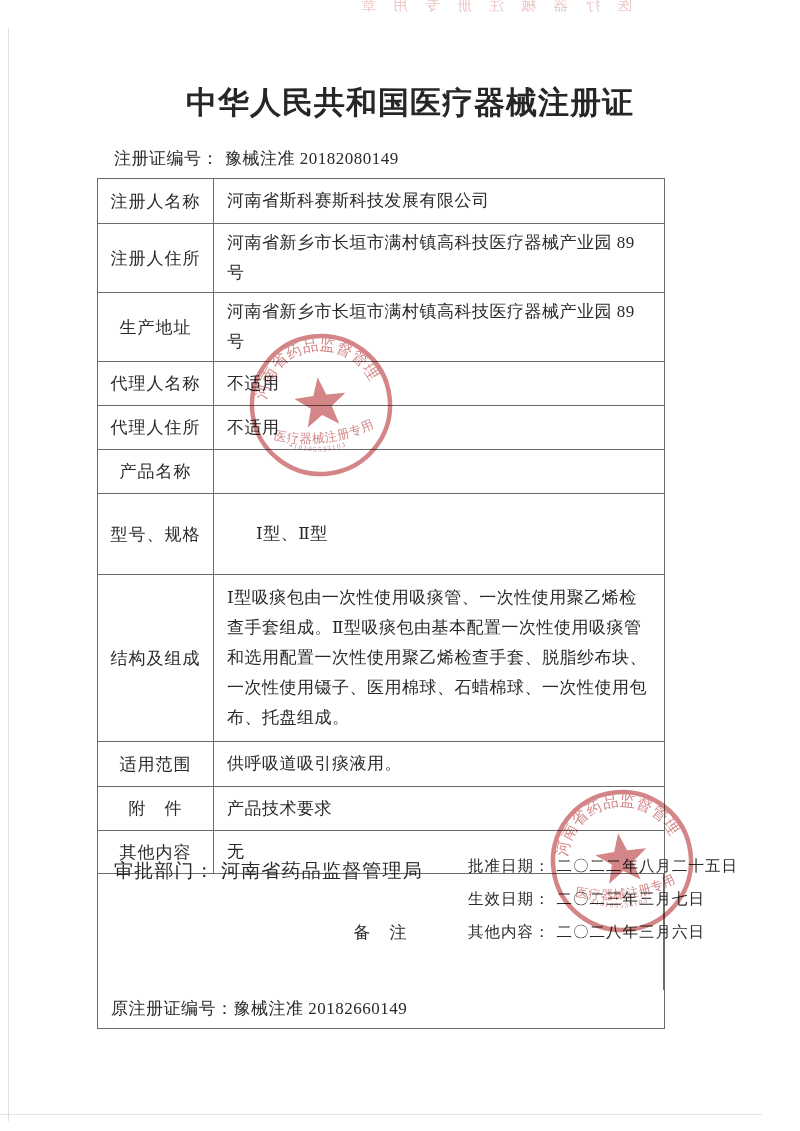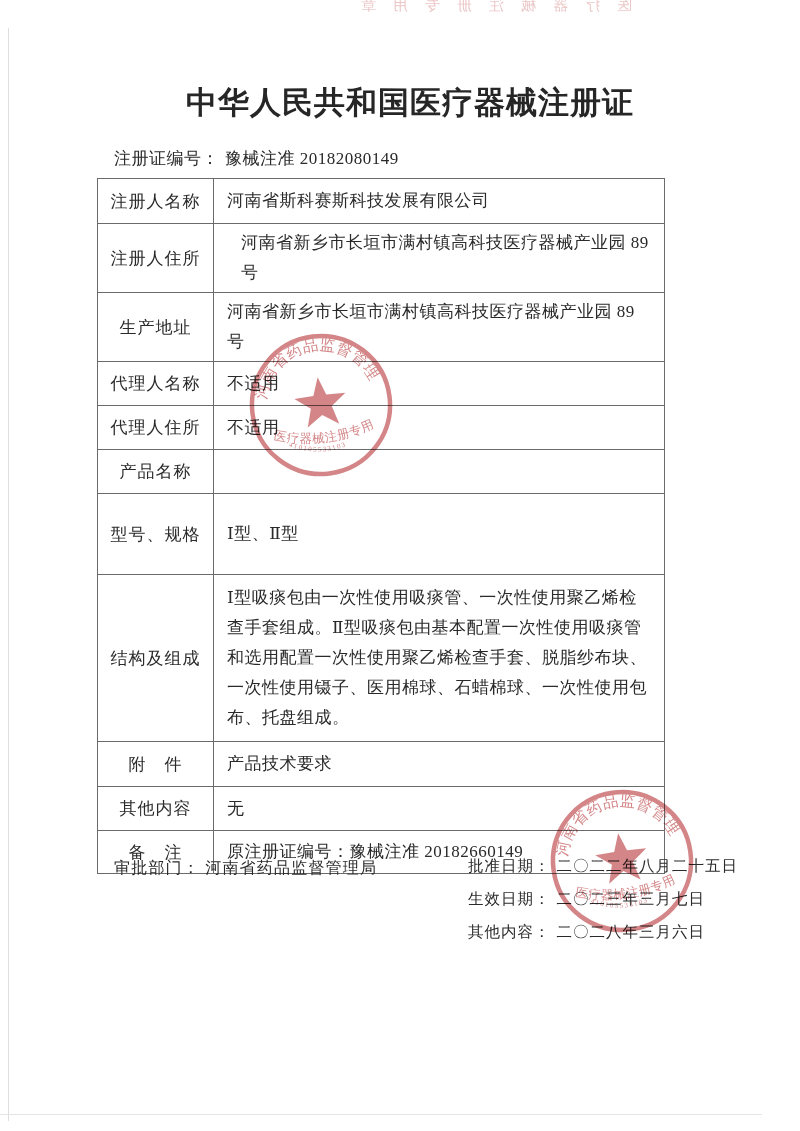--- a/index.html
+++ b/index.html
@@ -41,34 +41,34 @@
     flex:0 0 116px;border-right:1px solid #6b6b6b;
     display:flex;align-items:center;justify-content:center;
     font-size:17px;letter-spacing:1px;text-align:center;padding:2px 2px;box-sizing:border-box;
   }
   .t-row .val{
     flex:1;display:flex;align-items:center;
     font-size:17px;line-height:30px;letter-spacing:.5px;
     padding:4px 12px 4px 13px;box-sizing:border-box;
   }
   .t-row:nth-child(1){min-height:44px;}
-  .t-row:nth-child(2){min-height:43px;gap:14px;}
+  .t-row:nth-child(2){min-height:43px;}
   .t-row:nth-child(3){min-height:43px;}
   .t-row:nth-child(4){min-height:43px;}
   .t-row:nth-child(5){min-height:43px;}
   .t-row:nth-child(6){min-height:43px;}
-  .t-row:nth-child(7){min-height:80px;}
+  .t-row:nth-child(7){min-height:80px;gap:29px;}
   .t-row:nth-child(8){min-height:166px;}
   .t-row:nth-child(9){min-height:44px;}
   .t-row:nth-child(10){min-height:43px;}
   .t-row:nth-child(11){min-height:42px;}
   .t-row:nth-child(12){min-height:40px;flex-direction:column;}
 
   
-  .approval{position:absolute;left:114px;top:858px;font-size:16px;letter-spacing:1.2px;}
+  .approval{position:absolute;left:114px;top:858px;font-size:19px;letter-spacing:1.2px;}
   .dates{position:absolute;left:468px;top:855px;font-size:15.5px;}
   .date-line{height:33px;line-height:22px;letter-spacing:1px;white-space:nowrap;}
   .date-line .dl-label{margin-right:6px;}
 
   
   .stamp{position:absolute;width:150px;height:150px;mix-blend-mode:multiply;opacity:.88;}
   .stamp svg{display:block;}
   .stamp-1{left:246px;top:330px;transform:rotate(-7deg);}
   .stamp-2{left:547px;top:786px;transform:rotate(-8deg);}
   .stamp text{font-family:"Liberation Serif","DejaVu Serif",serif;}
@@ -122,20 +122,24 @@
     <div class="t-row">
       <div class="lbl">型号、规格</div>
       <div class="val">Ⅰ型、Ⅱ型</div>
     </div>
 
     <div class="t-row">
       <div class="lbl">结构及组成</div>
       <div class="val">Ⅰ型吸痰包由一次性使用吸痰管、一次性使用聚乙烯检查手套组成。Ⅱ型吸痰包由基本配置一次性使用吸痰管和选用配置一次性使用聚乙烯检查手套、脱脂纱布块、一次性使用镊子、医用棉球、石蜡棉球、一次性使用包布、托盘组成。</div>
     </div>
 
+    <div class="t-row">
+      <div class="lbl">适用范围</div>
+      <div class="val">供呼吸道吸引痰液用。</div>
+    </div>
 
     <div class="t-row">
       <div class="lbl">附　件</div>
       <div class="val">产品技术要求</div>
     </div>
 
     <div class="t-row">
       <div class="lbl">其他内容</div>
       <div class="val">无</div>
     </div>

